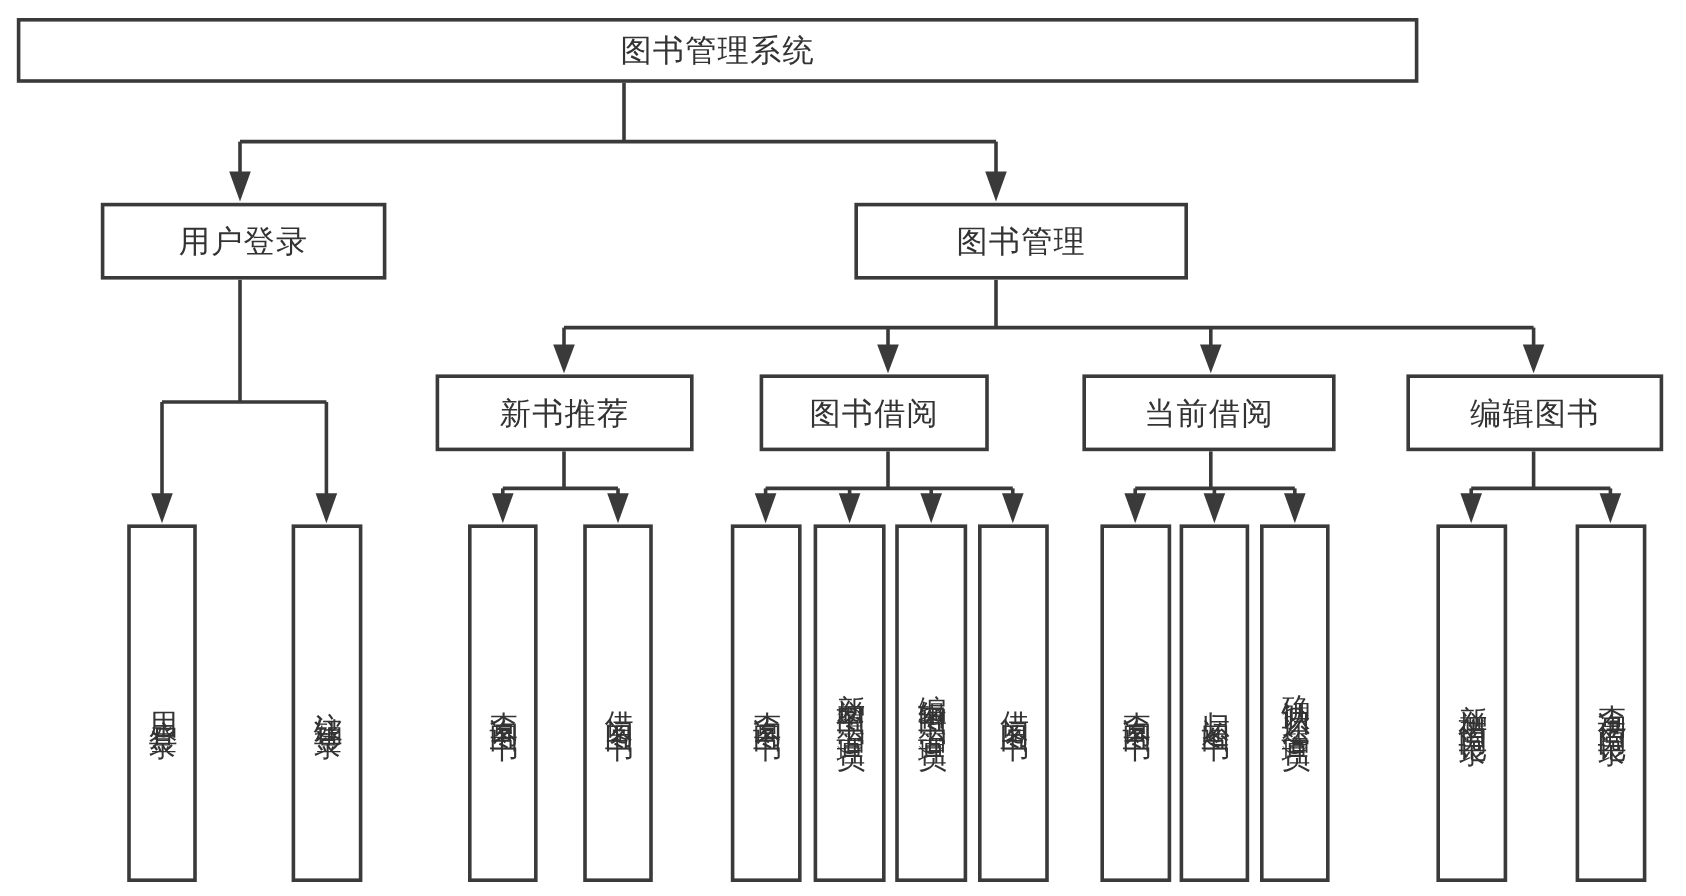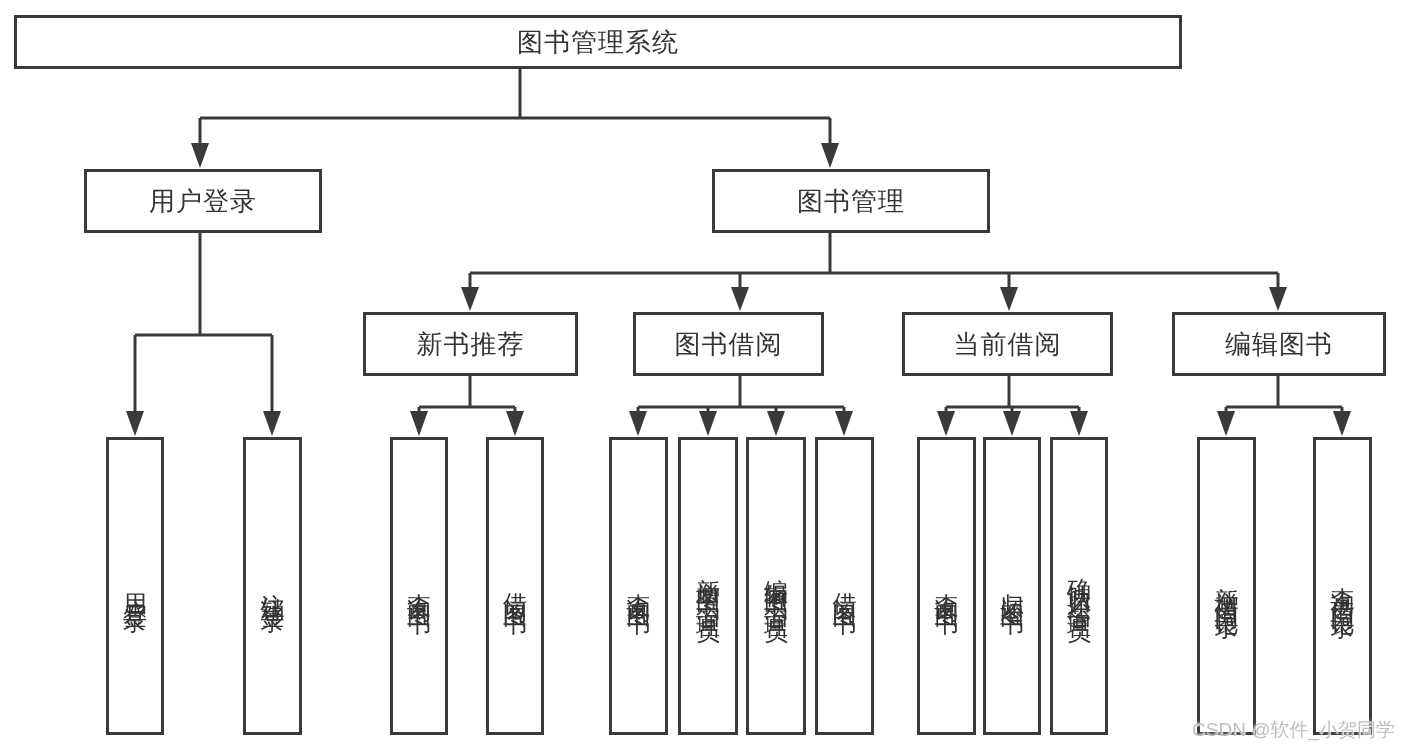--- a/index.html
+++ b/index.html
@@ -193,15 +193,14 @@
     <span class="lbl-v">确认归还（管理员）</span>
   </div>
 
   <div class="node" style="left:1197px; top:437px; width:59px; height:298px">
     <span class="lbl-v">新增借阅记录</span>
   </div>
   <div class="node" style="left:1313px; top:437px; width:59px; height:298px">
     <span class="lbl-v">查询借阅记录</span>
   </div>
 
-  <div class="watermark">CSDN @软件_小贺同学</div>
 
 </div>
 
 </body></html>

